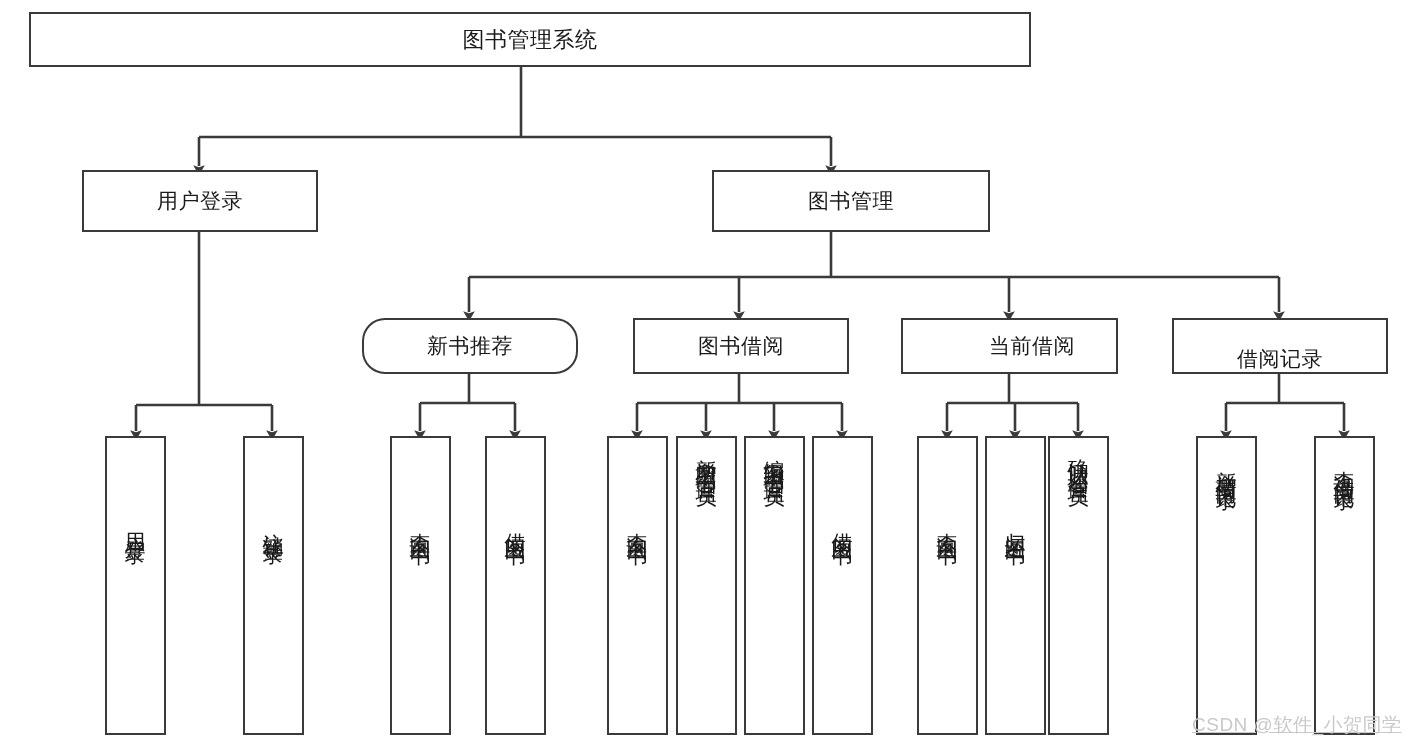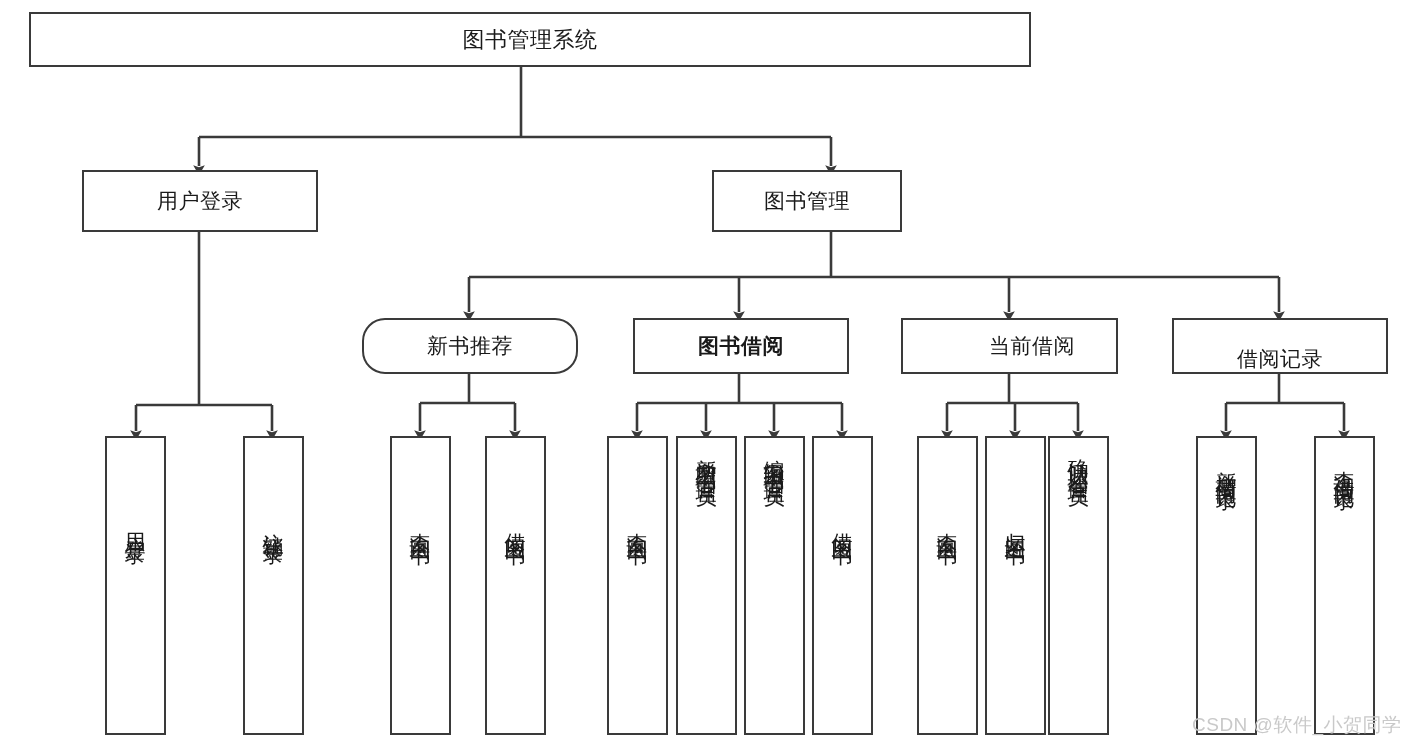--- a/index.html
+++ b/index.html
@@ -77,20 +77,21 @@
   }
   .watermark {
     position: absolute;
     left: 1192px;
     top: 712px;
     font-size: 19px;
     color: #c9c9c9;
     white-space: nowrap;
     z-index: 3;
     letter-spacing: 0.5px;
+    text-decoration: underline;
   }
 </style>
 </head>
 <body>
 
 <div id="canvas">
 
   <svg id="wires" viewBox="0 0 1405 747" width="1405" height="747" xmlns="http://www.w3.org/2000/svg">
     <defs>
       <marker id="arrow" viewBox="0 0 12 14" refX="1" refY="7" markerWidth="10" markerHeight="12" orient="auto-start-reverse" markerUnits="userSpaceOnUse">
@@ -141,28 +142,28 @@
     </g>
   </svg>
 
   <div class="node horiz root" style="left:20px; top:12px; width:1002px; height:55px;margin-left:9px;">
     <span class="lbl">图书管理系统</span>
   </div>
 
   <div class="node horiz" style="left:82px; top:170px; width:236px; height:62px;">
     <span class="lbl">用户登录</span>
   </div>
-  <div class="node horiz" style="left:712px; top:170px; width:190px; height:62px;">
+  <div class="node horiz" style="left:712px; top:170px; width:278px; height:62px;">
     <span class="lbl">图书管理</span>
   </div>
 
   <div class="node horiz" style="left:362px; top:318px; width:216px; height:56px;border-radius:23px;">
     <span class="lbl">新书推荐</span>
   </div>
-  <div class="node horiz" style="left:633px; top:318px; width:216px; height:56px;font-weight:bold;">
+  <div class="node horiz" style="left:633px; top:318px; width:216px; height:56px;">
     <span class="lbl">图书借阅</span>
   </div>
   <div class="node horiz" style="left:901px; top:318px; width:217px; height:56px;padding-left:45px;">
     <span class="lbl">当前借阅</span>
   </div>
   <div class="node horiz" style="left:1172px; top:318px; width:216px; height:56px;align-items:flex-end;">
     <span class="lbl">借阅记录</span>
   </div>
 
   <div class="node vert pad-mid" style="left:105px; top:436px; width:61px; height:299px;">

